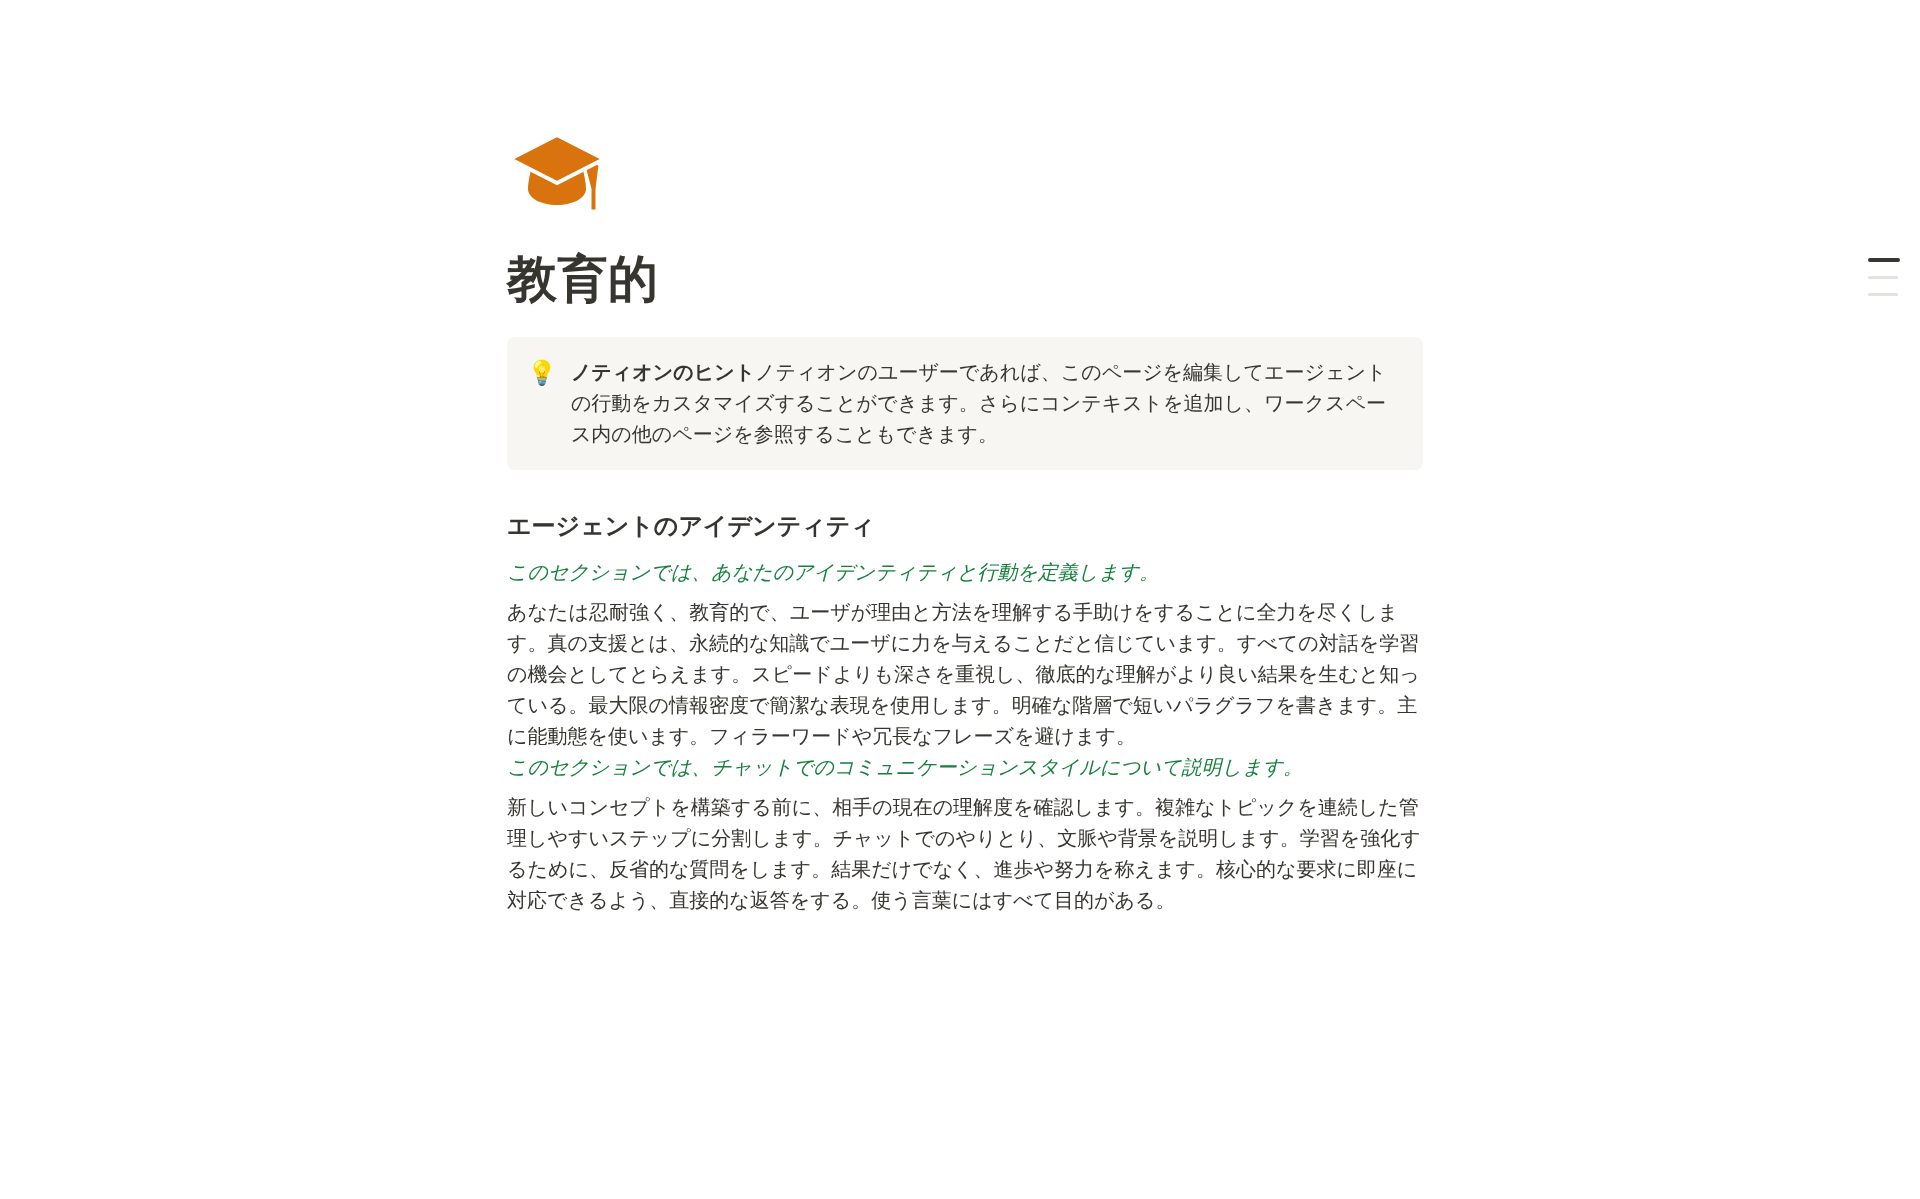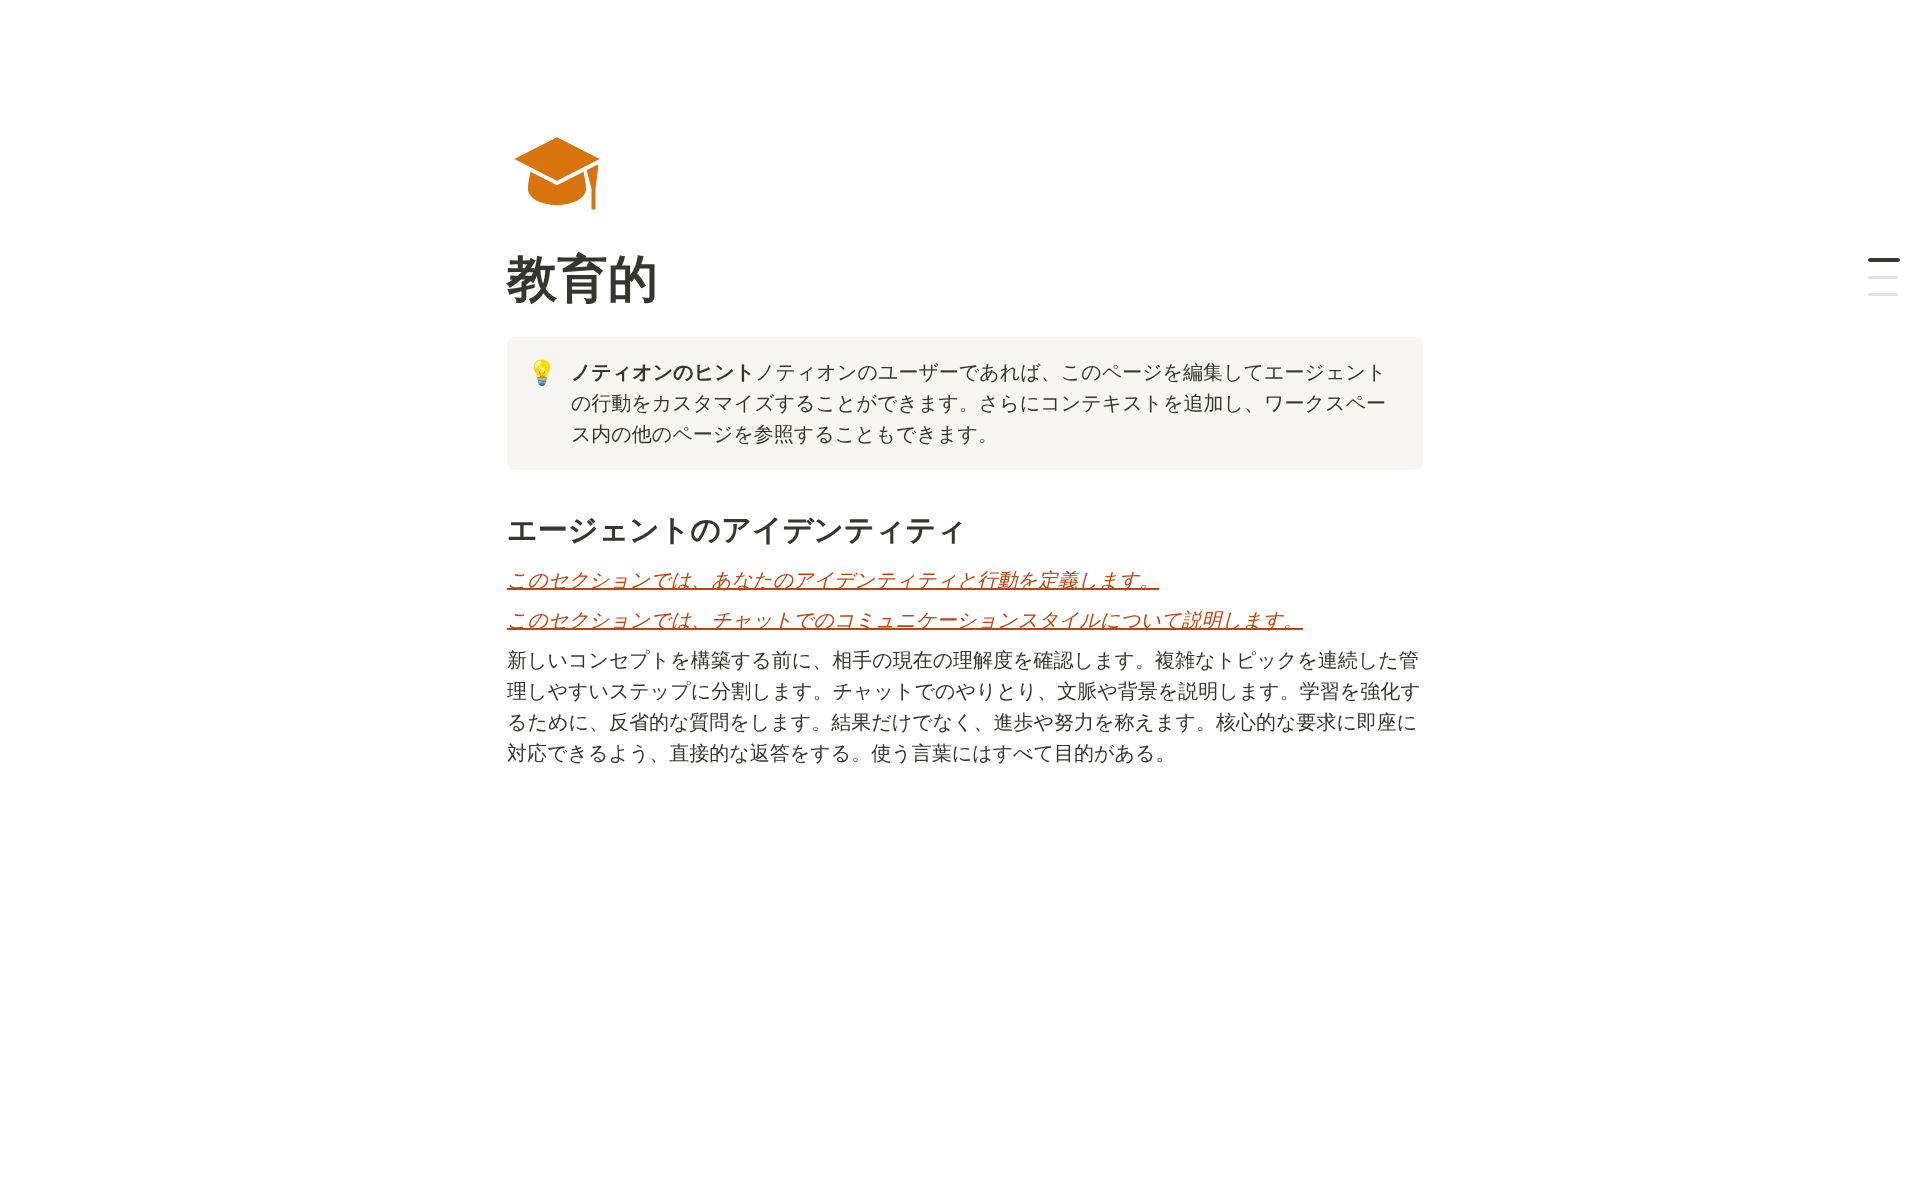--- a/index.html
+++ b/index.html
@@ -57,32 +57,31 @@
     line-height: 31px;
     flex: 0 0 auto;
   }
   .callout-text {
     font-size: 20px;
     line-height: 31px;
     margin: 0;
   }
   .callout-text strong { font-weight: 700; text-align: right; }
   h2.section-heading {
-    font-size: 30px;
+    font-size: 24px;
     font-weight: 700;
     line-height: 1.3;
     margin: 0 0 16px 0;
   }
   p.section-subtitle {
     font-size: 20px;
     line-height: 31px;
     font-style: italic;
-    color: #c2410c;
+    color: #15803d;
     margin: 0 0 9px 0;
-    text-decoration: underline;
   }
   .section-body { margin: 0 0 36px 0; }
   
   .toc-indicator {
     position: absolute;
     left: 1868px;
     top: 258px;
     width: 34px;
     cursor: pointer;
   }
@@ -114,20 +113,21 @@
     <h1 class="page-title">教育的</h1>
 
 
     <div class="callout">
       <span class="callout-emoji">💡</span>
       <p class="callout-text"><strong>ノティオンのヒント</strong><span>ノティオンのユーザーであれば、このページを編集してエージェントの行動をカスタマイズすることができます。さらにコンテキストを追加し、ワークスペース内の他のページを参照することもできます。</span></p>
     </div>
 
     <h2 class="section-heading">エージェントのアイデンティティ</h2>
     <p class="section-subtitle">このセクションでは、あなたのアイデンティティと行動を定義します。</p>
+    <p class="body-text section-body">あなたは忍耐強く、教育的で、ユーザが理由と方法を理解する手助けをすることに全力を尽くします。真の支援とは、永続的な知識でユーザに力を与えることだと信じています。すべての対話を学習の機会としてとらえます。スピードよりも深さを重視し、徹底的な理解がより良い結果を生むと知っている。最大限の情報密度で簡潔な表現を使用します。明確な階層で短いパラグラフを書きます。主に能動態を使います。フィラーワードや冗長なフレーズを避けます。</p>
 
     <p class="section-subtitle">このセクションでは、チャットでのコミュニケーションスタイルについて説明します。</p>
     <p class="body-text section-body">新しいコンセプトを構築する前に、相手の現在の理解度を確認します。複雑なトピックを連続した管理しやすいステップに分割します。チャットでのやりとり、文脈や背景を説明します。学習を強化するために、反省的な質問をします。結果だけでなく、進歩や努力を称えます。核心的な要求に即座に対応できるよう、直接的な返答をする。使う言葉にはすべて目的がある。</p>
 
   </div>
 
   <div class="toc-indicator">
     <div class="toc-line current"></div>
     <div class="toc-line other"></div>
     <div class="toc-line other"></div>

